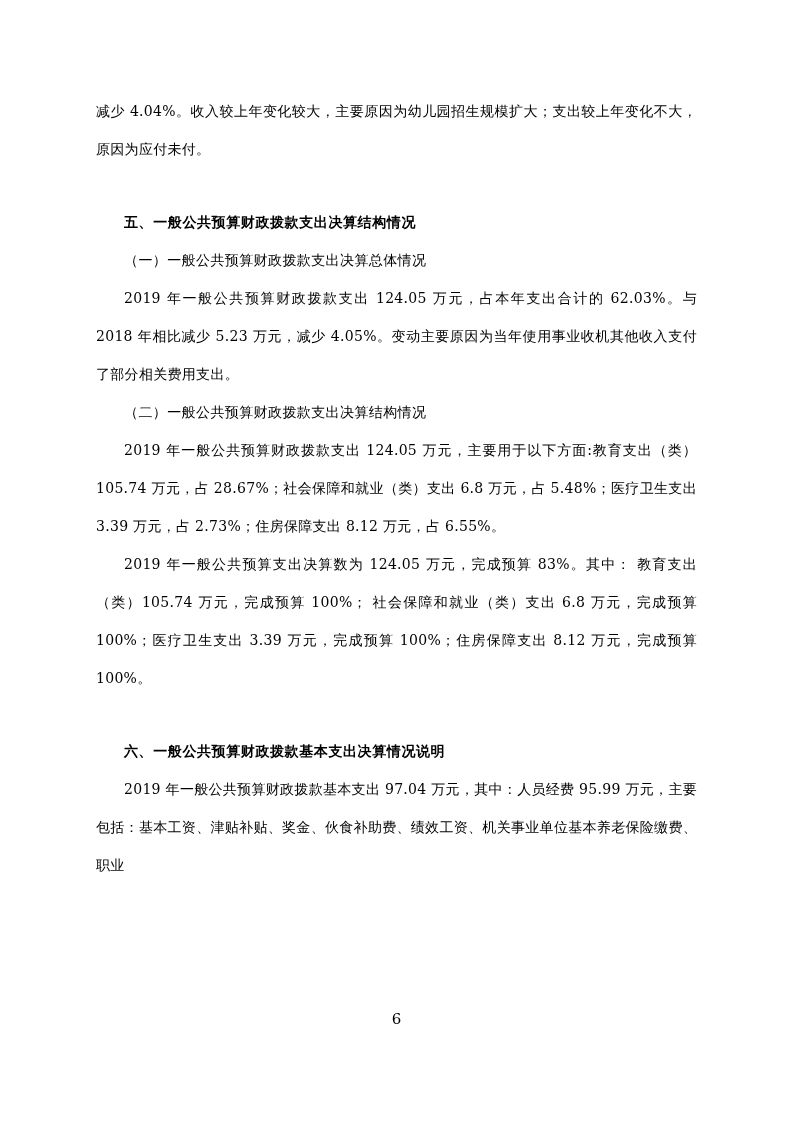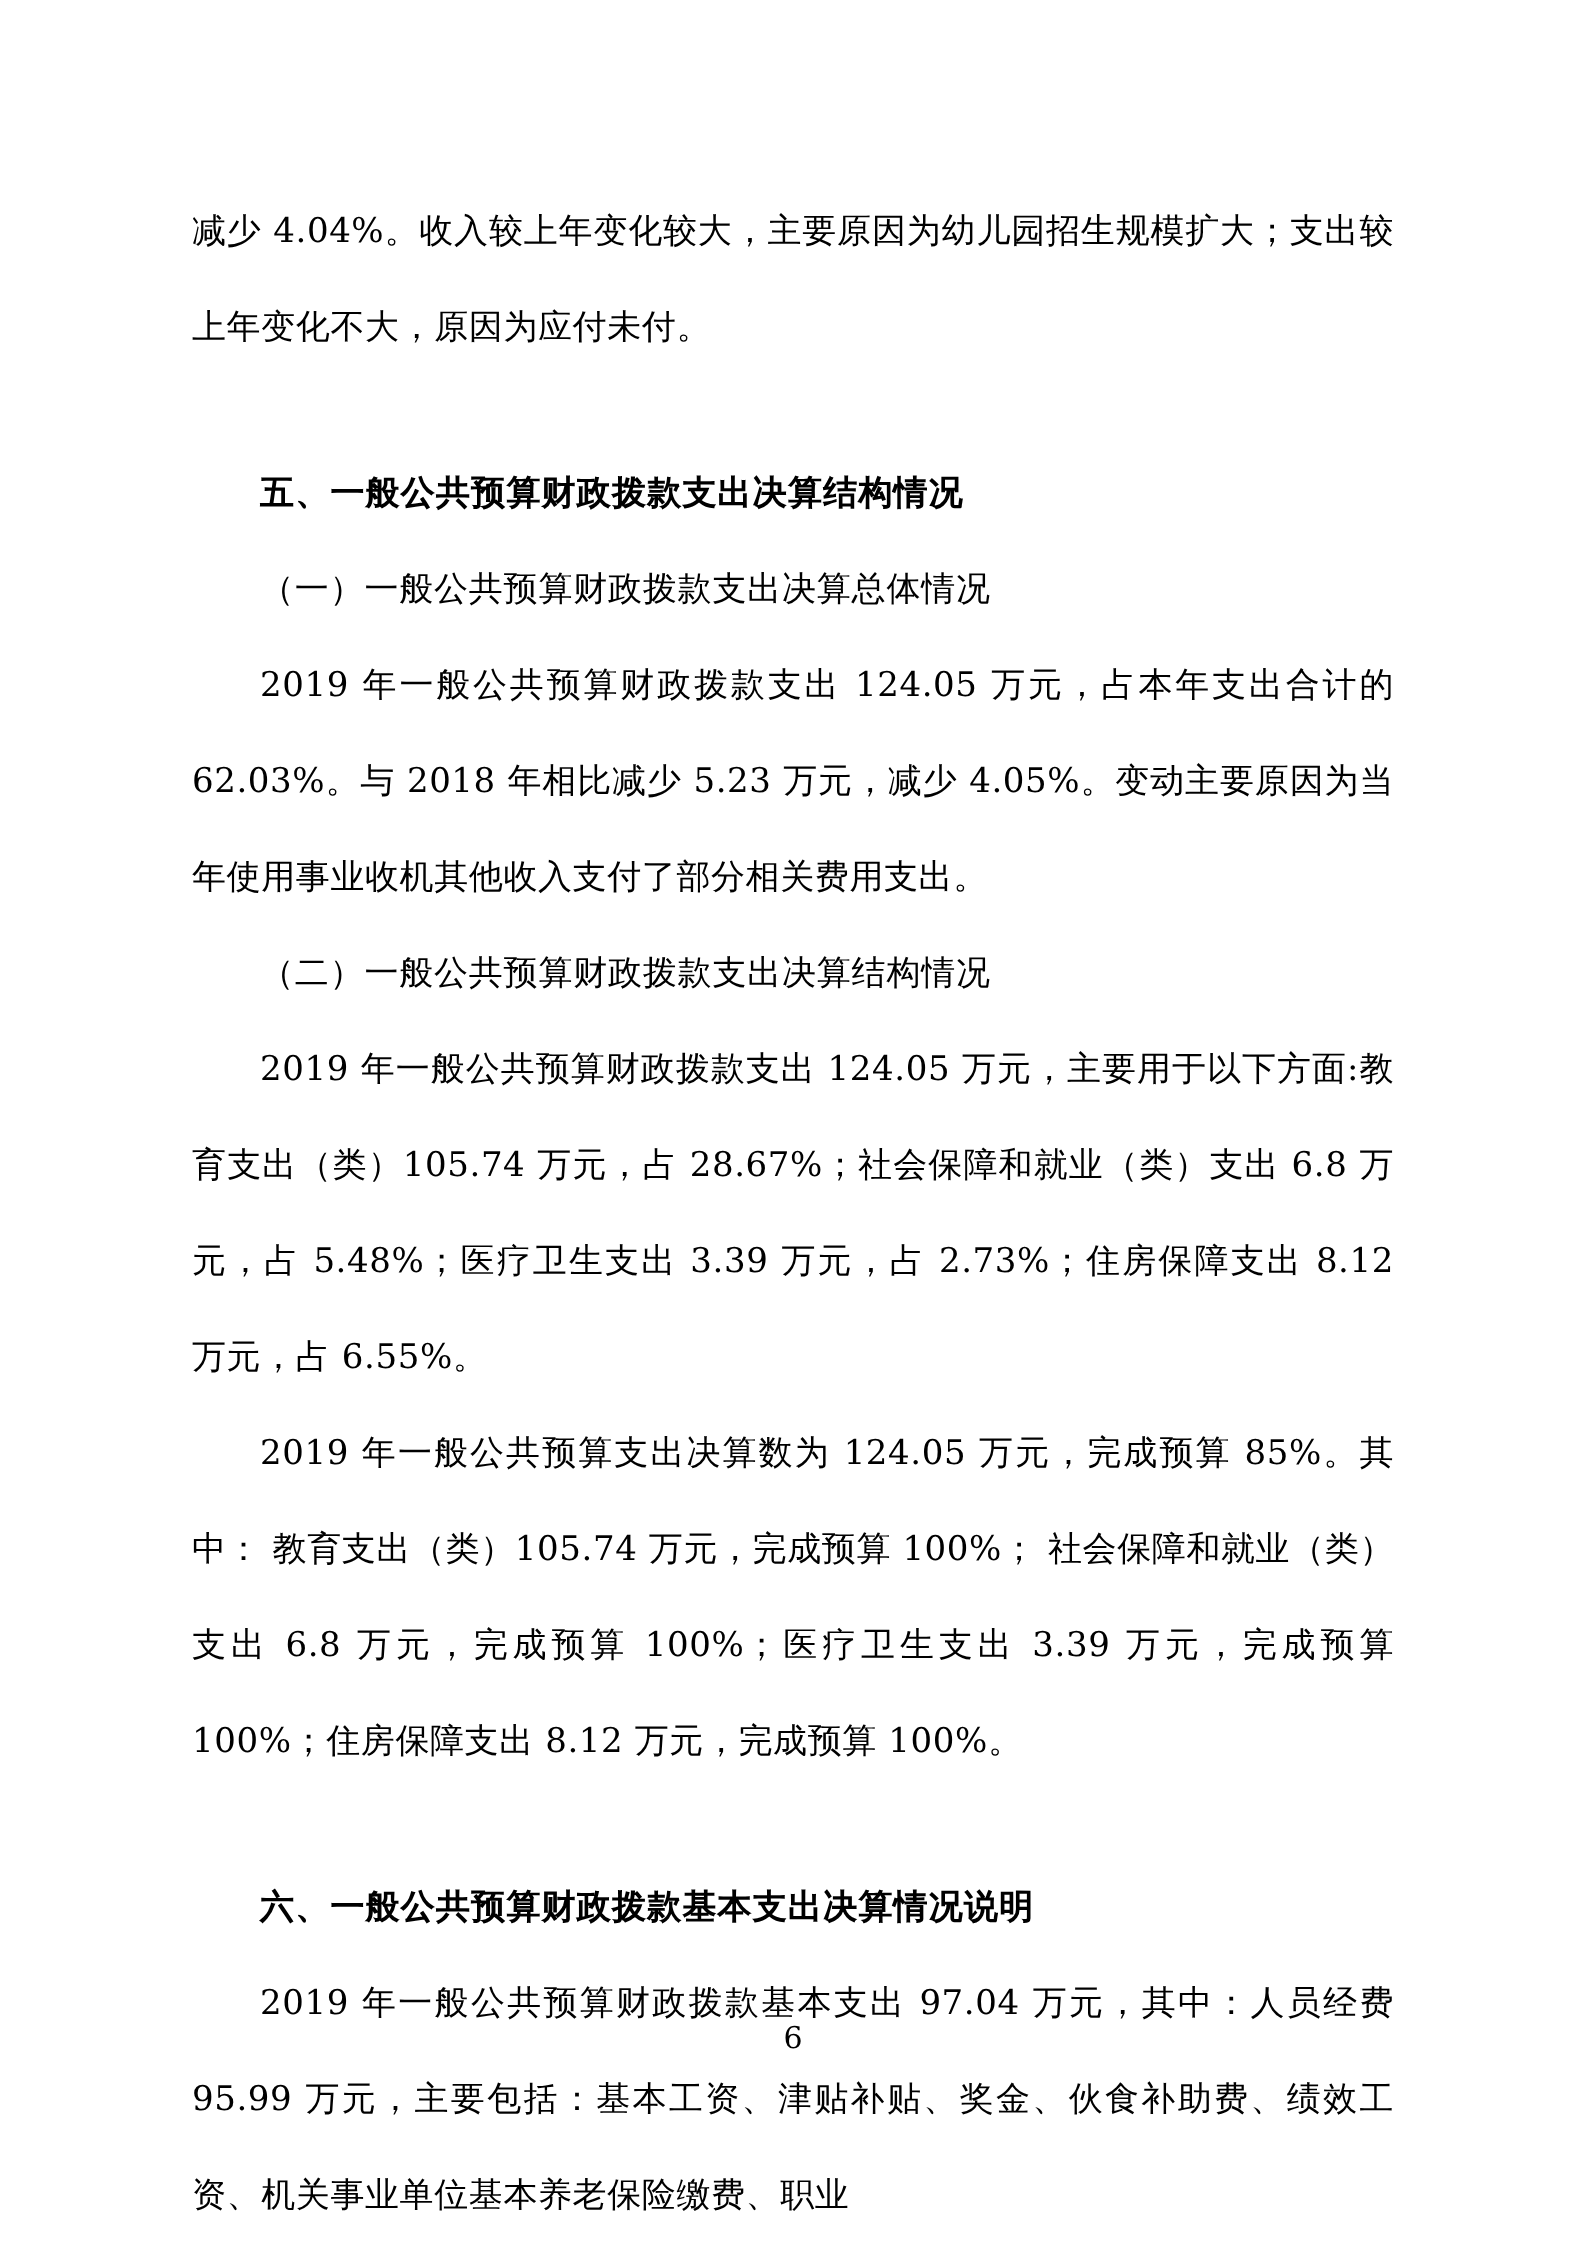--- a/index.html
+++ b/index.html
@@ -18,22 +18,22 @@
   .page {
     position: absolute;
     left: 0;
     top: 0;
     width: 793px;
     height: 1122px;
     box-sizing: border-box;
     padding: 92px 96px 0 96px;
   }
   .doc-body {
-    font-size: 17px;
-    line-height: 48px;
+    font-size: 14px;
+    line-height: 38px;
     text-align: justify;
     text-justify: inter-ideograph;
     letter-spacing: 0.3px;
   }
   p {
     margin: 0;
     padding: 0;
   }
   .para {
     text-indent: 2em;
@@ -76,21 +76,21 @@
 
     <p class="subheading">（一）一般公共预算财政拨款支出决算总体情况</p>
 
     <p class="para">2019 年一般公共预算财政拨款支出 124.05 万元，占本年支出合计的 62.03%。与 2018 年相比减少 5.23 万元，减少 4.05%。变动主要原因为当年使用事业收机其他收入支付了部分相关费用支出。</p>
 
     <p class="subheading">（二）一般公共预算财政拨款支出决算结构情况</p>
 
     <p class="para">2019 年一般公共预算财政拨款支出 124.05 万元，主要用于以下方面:教育支出（类）105.74 万元，占 28.67%；社会保障和就业（类）支出 6.8 万元，占 5.48%；医疗卫生支出 3.39 万元，占 2.73%；住房保障支出 8.12 万元，占 6.55%。</p>
 
 
-    <p class="para">2019 年一般公共预算支出决算数为 124.05 万元，完成预算 85%。其中： 教育支出（类）105.74 万元，完成预算 100%； 社会保障和就业（类）支出 6.8 万元，完成预算 100%；医疗卫生支出 3.39 万元，完成预算 100%；住房保障支出 8.12 万元，完成预算 100%。</p>
+    <p class="para">2019 年一般公共预算支出决算数为 124.05 万元，完成预算 83%。其中： 教育支出（类）105.74 万元，完成预算 100%； 社会保障和就业（类）支出 6.8 万元，完成预算 100%；医疗卫生支出 3.39 万元，完成预算 100%；住房保障支出 8.12 万元，完成预算 100%。</p>
 
     <p class="heading">六、一般公共预算财政拨款基本支出决算情况说明</p>
 
     <p class="para">2019 年一般公共预算财政拨款基本支出 97.04 万元，其中：人员经费 95.99 万元，主要包括：基本工资、津贴补贴、奖金、伙食补助费、绩效工资、机关事业单位基本养老保险缴费、职业</p>
 
   </div>
   <div class="page-number">6</div>
 </div>
 
 </body></html>

